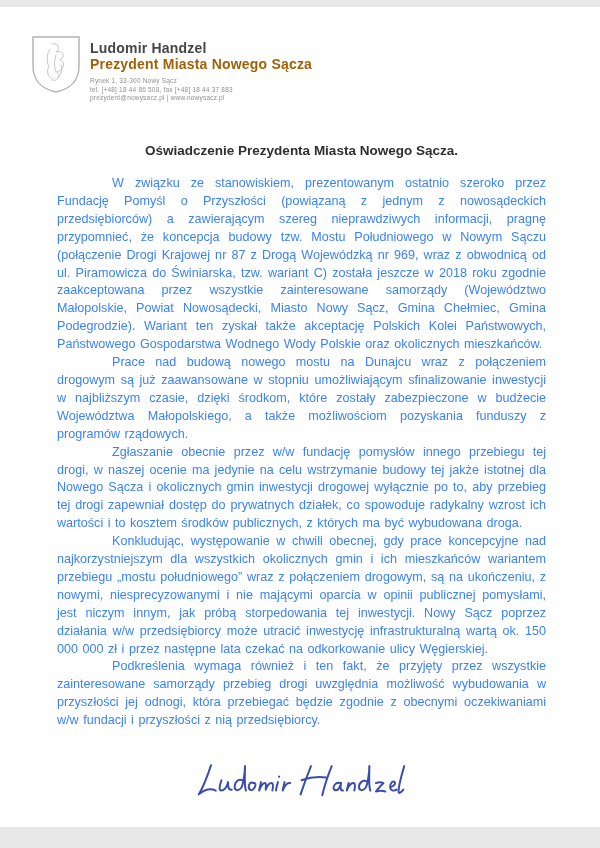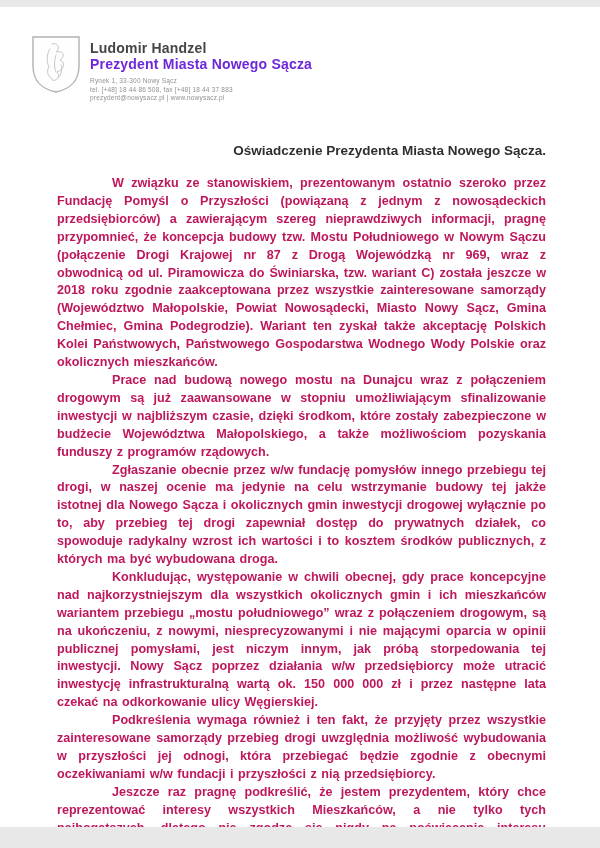--- a/index.html
+++ b/index.html
@@ -32,21 +32,21 @@
     line-height: 16px;
     font-weight: 600;
     letter-spacing: 0.2px;
     color: #454545;
   }
   .sender-role {
     font-size: 14px;
     line-height: 16px;
     font-weight: 600;
     letter-spacing: 0.2px;
-    color: #6d28d9;
+    color: #a16207;
   }
   .sender-details {
     margin-top: 5px;
     font-size: 6.5px;
     line-height: 8.5px;
     color: #909090;
     letter-spacing: 0.2px;
   }
   .letter-date {
     position: absolute;
@@ -56,34 +56,33 @@
     color: #2e2e2e;
   }
   
   .letter-main {
     position: absolute;
     left: 57px;
     top: 136px;
     width: 489px;
   }
   .doc-title {
-    text-align: right;
+    text-align: center;
     font-size: 13.5px;
     font-weight: 700;
     color: #2f2f2f;
     margin-bottom: 17px;
   }
   .doc-body p {
     font-size: 12.6px;
     line-height: 17.9px;
-    color: #be185d;
+    color: #3b82f6;
     text-align: justify;
     text-indent: 55px;
     word-spacing: 1px;
-    font-weight: bold;
   }
   
   .signature-wrap {
     margin-top: 26px;
     text-align: center;
   }
   .signature-svg {
     display: inline-block;
     width: 212px;
     height: 56px;
@@ -126,21 +125,20 @@
 
   <div class="letter-main">
     <div class="doc-title">Oświadczenie Prezydenta Miasta Nowego Sącza.</div>
 
     <div class="doc-body">
       <p>W związku ze stanowiskiem, prezentowanym ostatnio szeroko przez Fundację Pomyśl o Przyszłości (powiązaną z jednym z nowosądeckich przedsiębiorców) a zawierającym szereg nieprawdziwych informacji, pragnę przypomnieć, że koncepcja budowy tzw. Mostu Południowego w Nowym Sączu (połączenie Drogi Krajowej nr 87 z Drogą Wojewódzką nr 969, wraz z obwodnicą od ul. Piramowicza do Świniarska, tzw. wariant C) została jeszcze w 2018 roku zgodnie zaakceptowana przez wszystkie zainteresowane samorządy (Województwo Małopolskie, Powiat Nowosądecki, Miasto Nowy Sącz, Gmina Chełmiec, Gmina Podegrodzie). Wariant ten zyskał także akceptację Polskich Kolei Państwowych, Państwowego Gospodarstwa Wodnego Wody Polskie oraz okolicznych mieszkańców.</p>
       <p>Prace nad budową nowego mostu na Dunajcu wraz z połączeniem drogowym są już zaawansowane w stopniu umożliwiającym sfinalizowanie inwestycji w najbliższym czasie, dzięki środkom, które zostały zabezpieczone w budżecie Województwa Małopolskiego, a także możliwościom pozyskania funduszy z programów rządowych.</p>
       <p>Zgłaszanie obecnie przez w/w fundację pomysłów innego przebiegu tej drogi, w naszej ocenie ma jedynie na celu wstrzymanie budowy tej jakże istotnej dla Nowego Sącza i okolicznych gmin inwestycji drogowej wyłącznie po to, aby przebieg tej drogi zapewniał dostęp do prywatnych działek, co spowoduje radykalny wzrost ich wartości i to kosztem środków publicznych, z których ma być wybudowana droga.</p>
       <p>Konkludując, występowanie w chwili obecnej, gdy prace koncepcyjne nad najkorzystniejszym dla wszystkich okolicznych gmin i ich mieszkańców wariantem przebiegu „mostu południowego” wraz z połączeniem drogowym, są na ukończeniu, z nowymi, niesprecyzowanymi i nie mającymi oparcia w opinii publicznej pomysłami, jest niczym innym, jak próbą storpedowania tej inwestycji. Nowy Sącz poprzez działania w/w przedsiębiorcy może utracić inwestycję infrastrukturalną wartą ok. 150 000 000 zł i przez następne lata czekać na odkorkowanie ulicy Węgierskiej.</p>
       <p>Podkreślenia wymaga również i ten fakt, że przyjęty przez wszystkie zainteresowane samorządy przebieg drogi uwzględnia możliwość wybudowania w przyszłości jej odnogi, która przebiegać będzie zgodnie z obecnymi oczekiwaniami w/w fundacji i przyszłości z nią przedsiębiorcy.</p>
-      <p>Jeszcze raz pragnę podkreślić, że jestem prezydentem, który chce reprezentować interesy wszystkich Mieszkańców, a nie tylko tych najbogatszych, dlatego nie zgodzę się nigdy na poświęcenie interesu Mieszkańców na rzecz interesu jednego przedsiębiorcy.</p>
     </div>
 
     <div class="signature-wrap">
       <svg class="signature-svg" viewBox="0 0 225 56" aria-hidden="true">
         <g fill="none" stroke="#3b4daa" stroke-width="2.1" stroke-linecap="round" stroke-linejoin="round">
 
           <path d="M16,8 C12,20 8,31 3,39 C9,34 15,32 21,35"></path>
           <path d="M27,24 C25,30 24,35 27,35 C30,35 33,31 34,26 C34,30 34,35 38,34"></path>
           <path d="M49,24 C45,22 41,26 41,31 C41,35 45,36 48,32 C50,29 52,16 52,9 C52,18 51,30 53,35"></path>
           <path d="M61,27 C58,25 56,28 56,31 C56,35 60,36 62,32 C64,29 63,26 61,27"></path>

